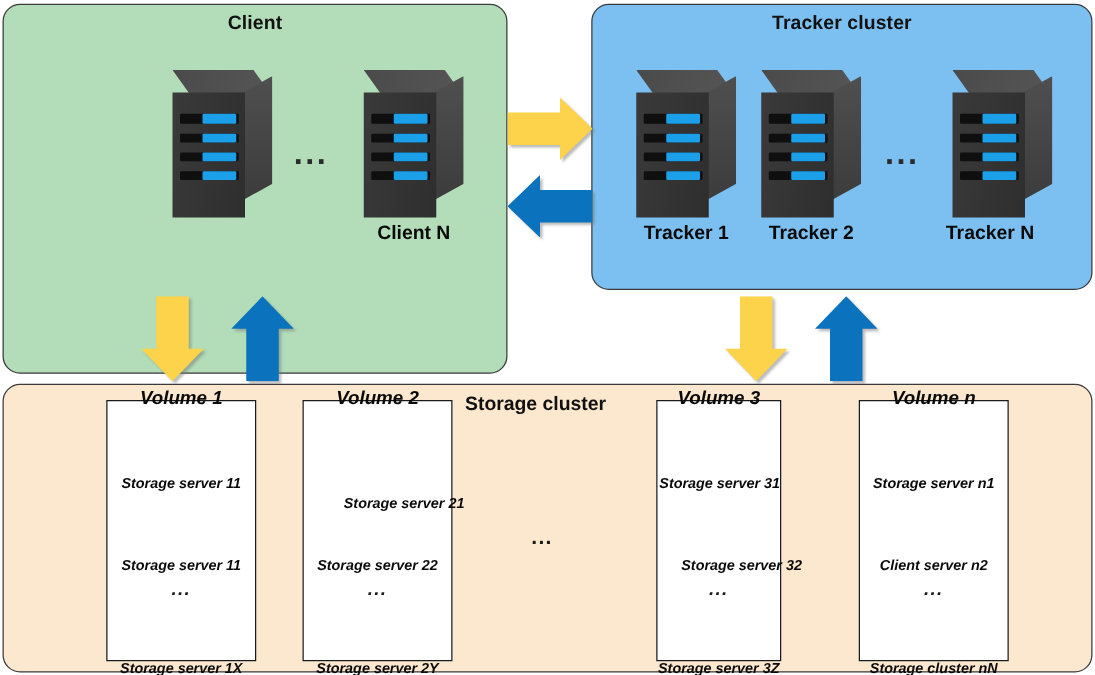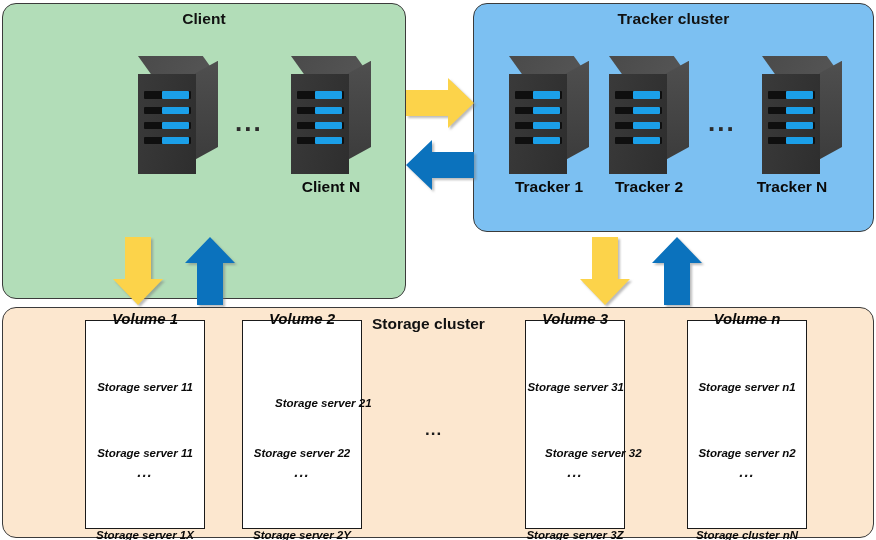--- a/index.html
+++ b/index.html
@@ -303,21 +303,21 @@
     <div class="top"></div>
     <div class="side"></div>
     <div class="front"></div>
     <div class="leds">
       <div class="led"></div>
       <div class="led"></div>
       <div class="led"></div>
       <div class="led"></div>
     </div>
   </div>
-  <div class="ss-label" style="top:126px;">Storage server n2</div>
+  <div class="ss-label" style="top:126px;">Client server n2</div>
   <div class="vdots" style="top:142px;">...</div>
   <div class="ssrv" style="top:160px;width:30px;height:44px;">
     <div class="top"></div>
     <div class="side"></div>
     <div class="front"></div>
     <div class="leds">
       <div class="led"></div>
       <div class="led"></div>
       <div class="led"></div>
       <div class="led"></div>

